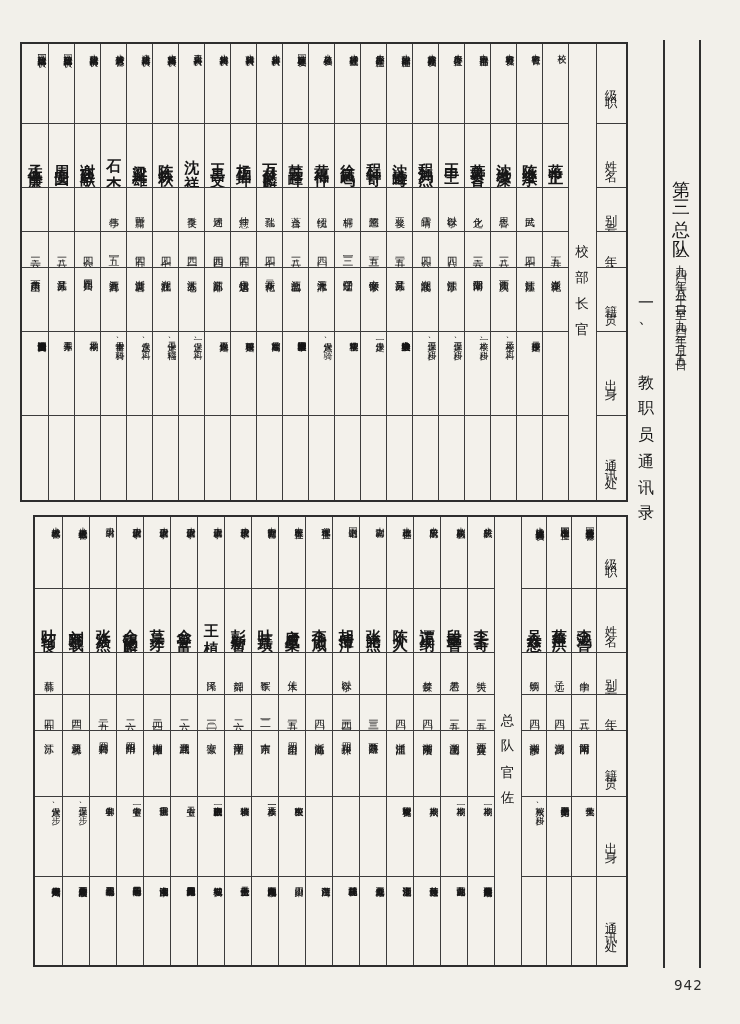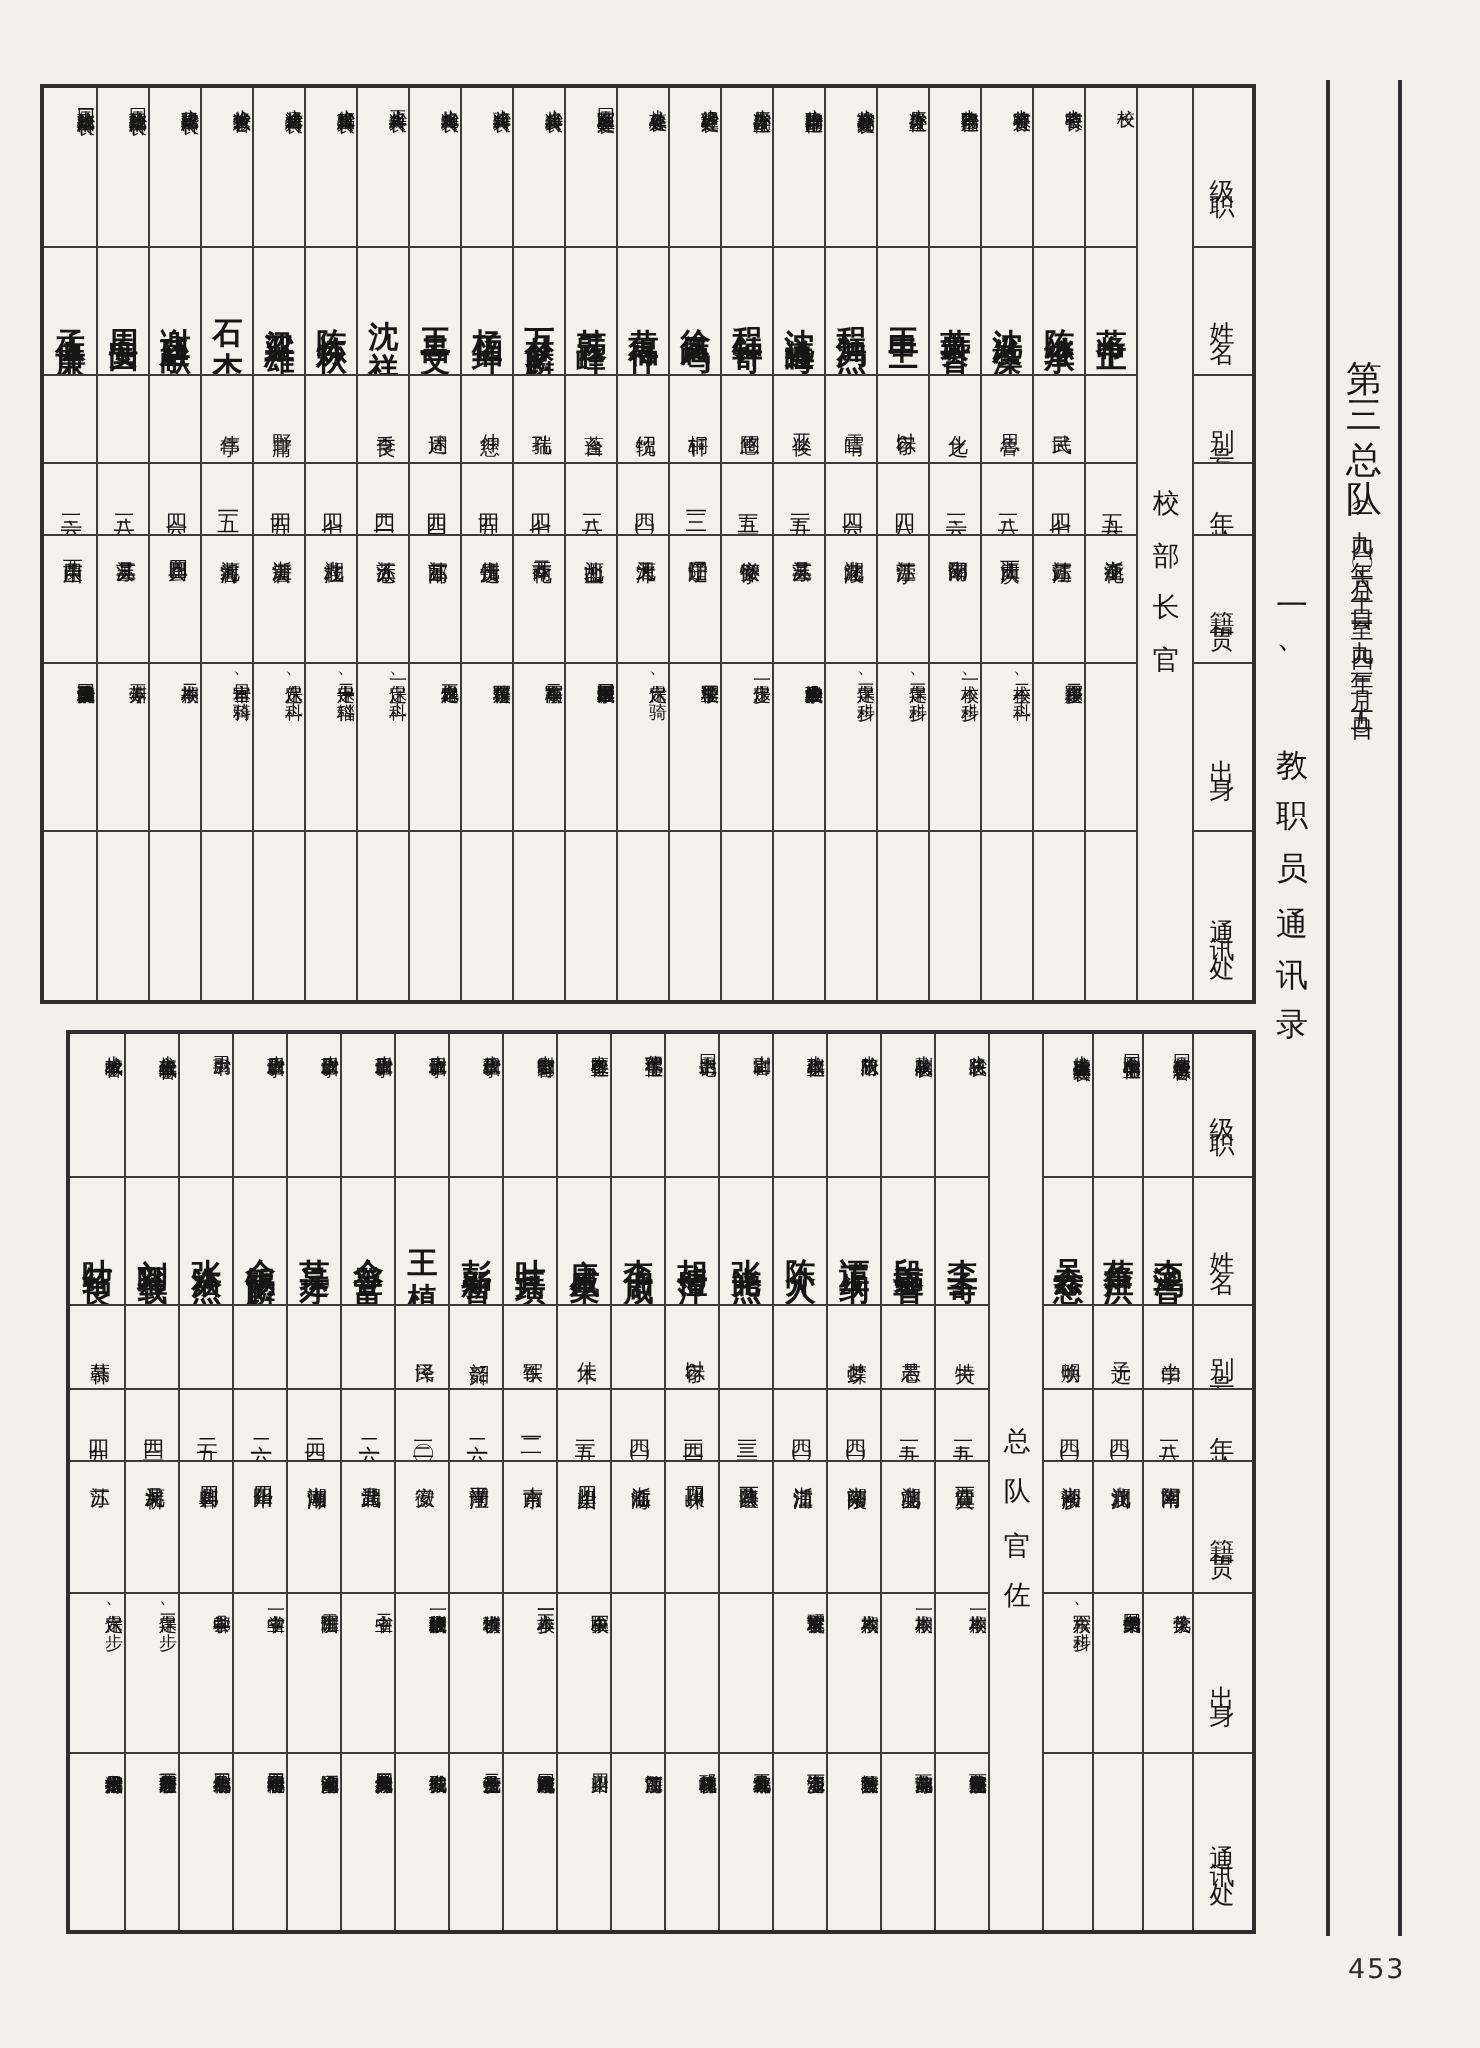--- a/index.html
+++ b/index.html
@@ -1046,15 +1046,15 @@
         </div>
         <div class="cell background" style="height: 80px;">
           <div class="vtext">保定六、步</div>
         </div>
         <div class="cell address" style="height: 88px;">
           <div class="vtext">成都拐枣树街六十六号</div>
         </div>
       </div>
     </div>
 
-  <div class="page-number">453</div>
+  <div class="page-number">942</div>
 
 </div>
 
 </body></html>

